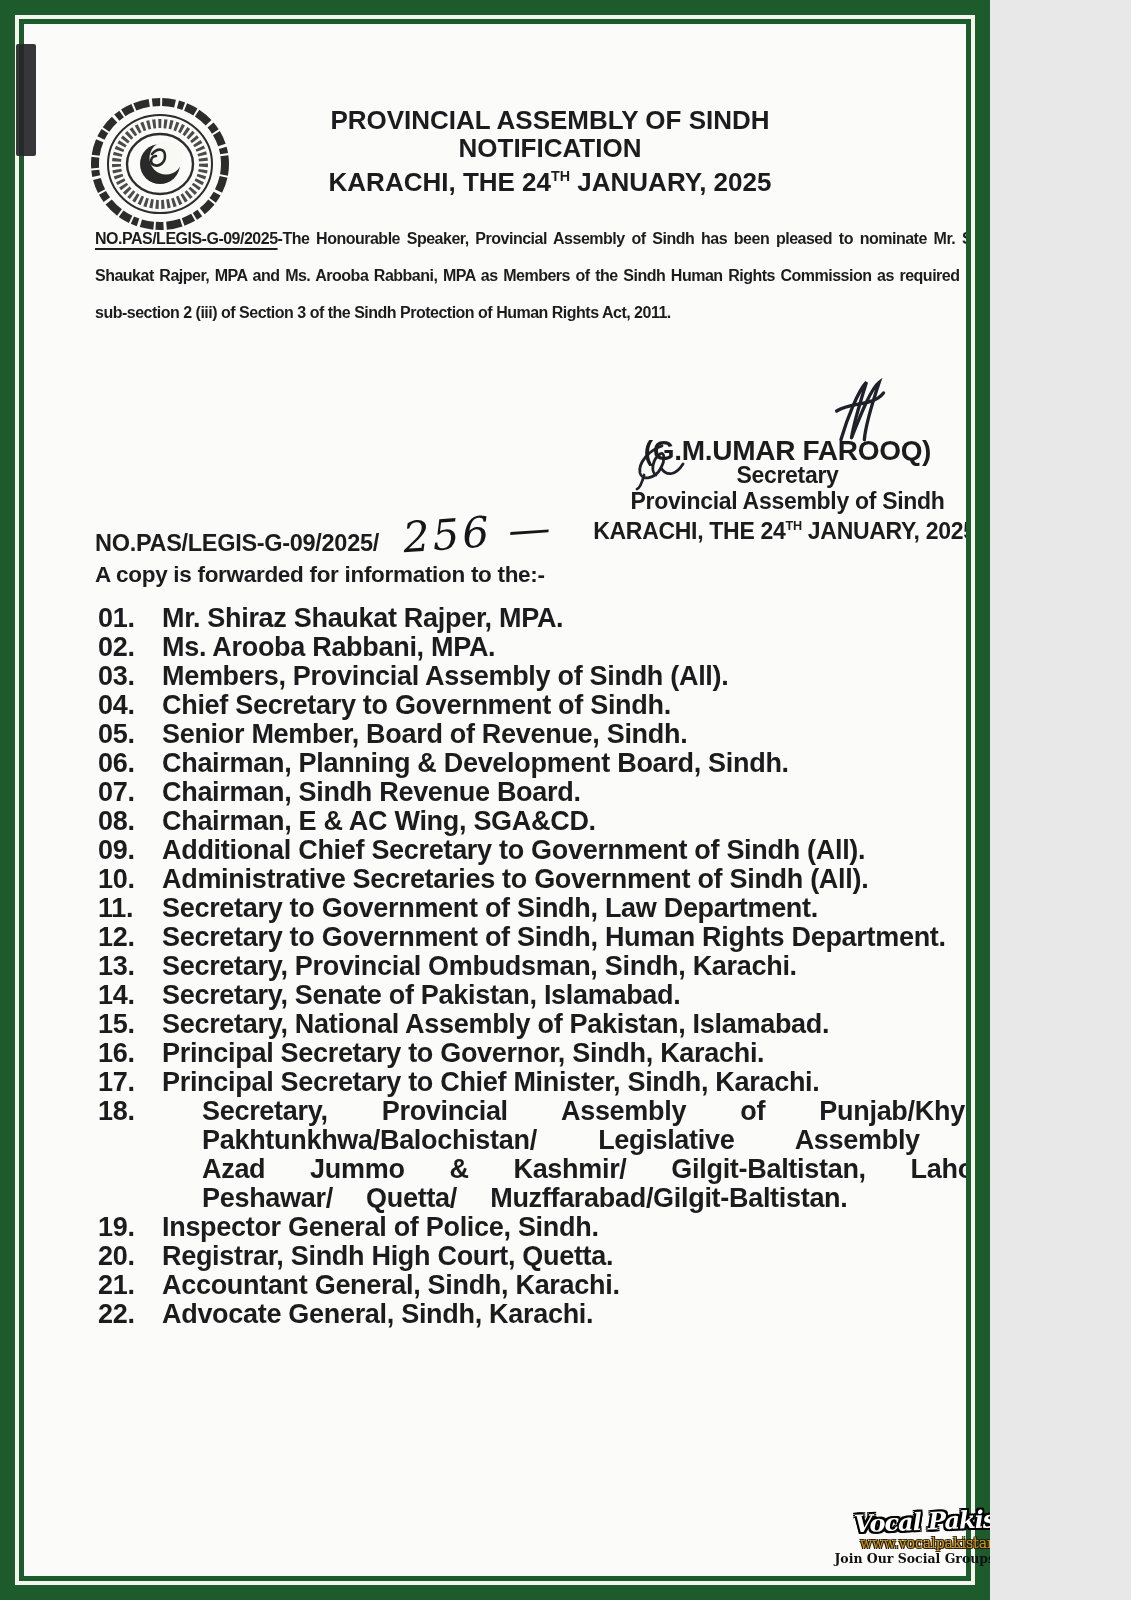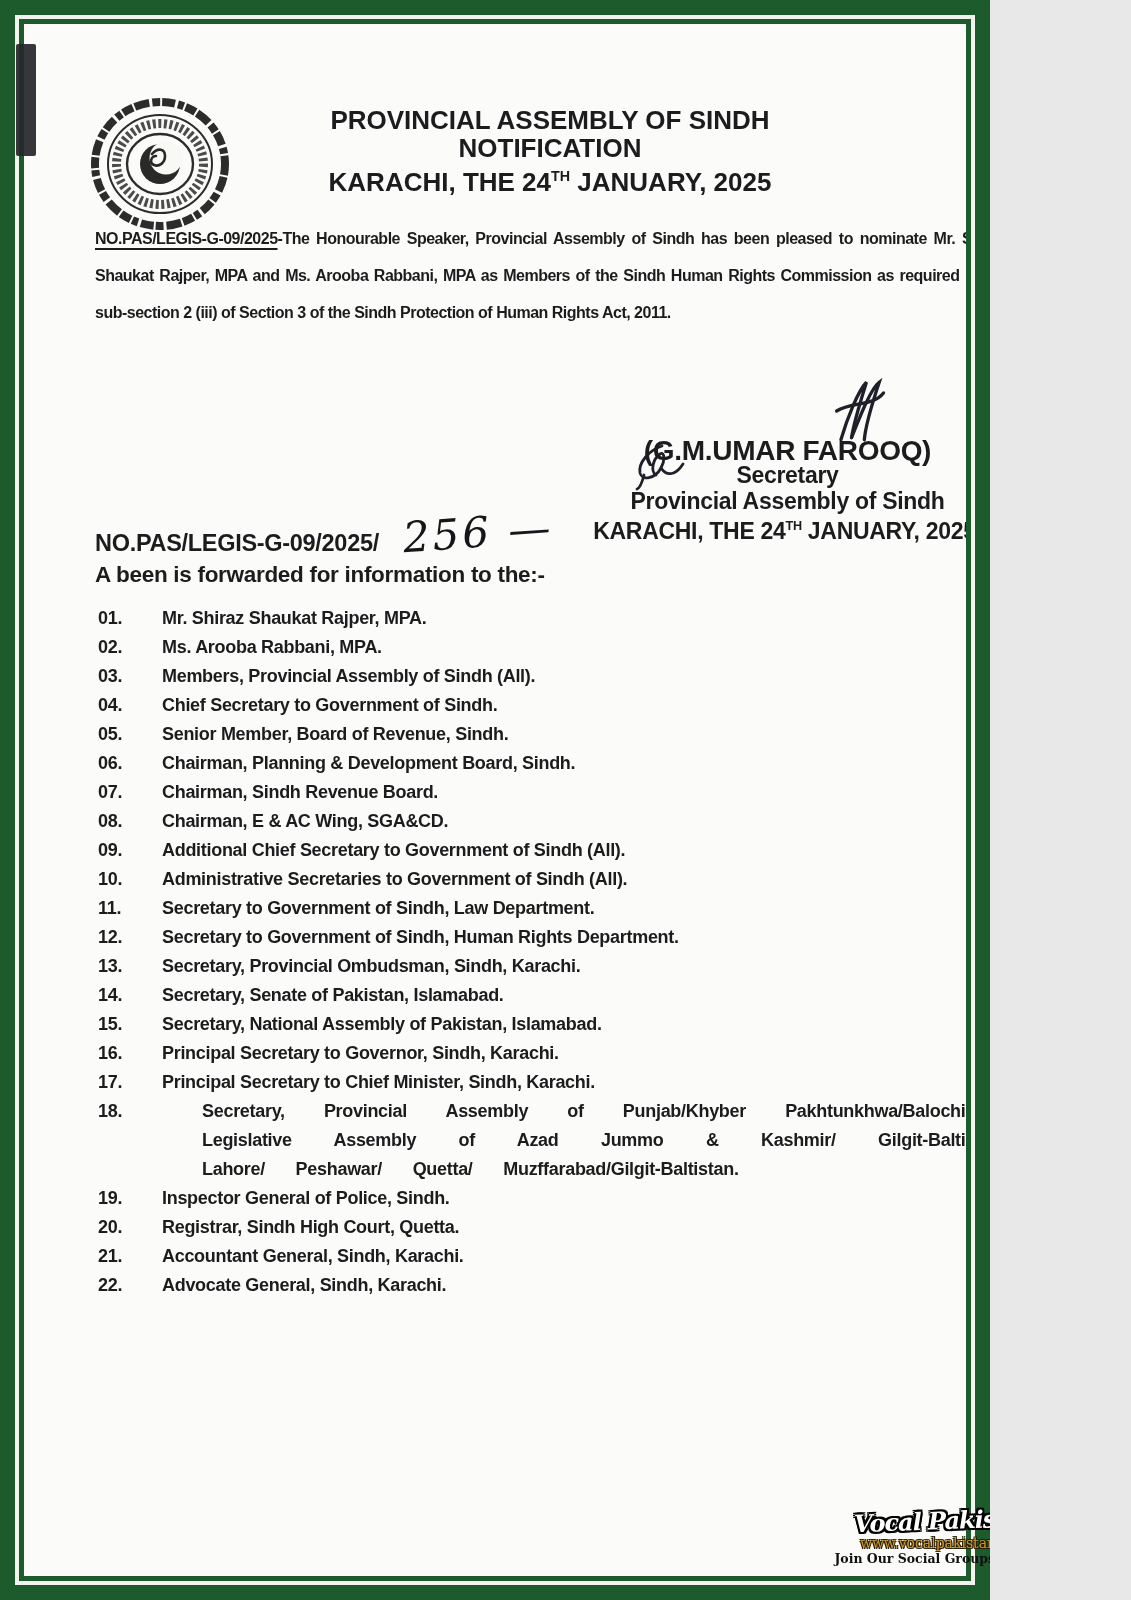--- a/index.html
+++ b/index.html
@@ -32,21 +32,21 @@
              font-weight:700;font-size:23px;line-height:25.4px;letter-spacing:-.3px;}
   .sig-name{font-size:28px;}
 
   .ref2{position:absolute;left:95px;top:512px;font-size:23.5px;font-weight:700;letter-spacing:-.3px;}
   .hand{display:inline-block;font-family:"DejaVu Serif",serif;font-style:italic;font-weight:500;
         font-size:42px;letter-spacing:3px;margin-left:24px;transform:rotate(-4deg) translateY(-4px);color:#15151a;}
 
   .copy-line{position:absolute;left:95px;top:562px;font-size:22.5px;font-weight:700;letter-spacing:-.3px;}
 
   .dist-list{position:absolute;left:98px;top:604px;width:908px;margin:0;padding:0;list-style:none;
-             font-size:18px;font-weight:700;line-height:29px;letter-spacing:-.3px;}
+             font-size:27px;font-weight:700;line-height:29px;letter-spacing:-.3px;}
   .dist-item{display:flex;}
   .dist-item .num{flex:0 0 64px;}
   .dist-item .txt{flex:1;}
   .dist-list li:nth-of-type(18) .txt{text-align:justify;word-spacing:26px;margin-left:40px;}
 
   .page-num{position:absolute;left:968px;top:1368px;font-size:21px;font-weight:700;}
 
   
   .footer{position:absolute;left:846px;top:1496px;width:282px;height:80px;display:flex;z-index:7;}
   .wm-text{width:198px;display:flex;flex-direction:column;align-items:center;justify-content:center;gap:0;}
@@ -125,21 +125,21 @@
 
   <div class="sig-block">
     <div class="sig-name">(G.M.UMAR FAROOQ)</div>
     <div>Secretary</div>
     <div>Provincial Assembly of Sindh</div>
     <div><span>KARACHI, THE 24</span><sup>TH</sup><span> JANUARY, 2025.</span></div>
   </div>
 
   <div class="ref2"><span>NO.PAS/LEGIS-G-09/2025/</span><span class="hand">256 —</span></div>
 
-  <div class="copy-line">A been is forwarded for information to the:-</div>
+  <div class="copy-line">A copy is forwarded for information to the:-</div>
 
   <ol class="dist-list">
 
       <li class="dist-item">
         <span class="num">01.</span>
         <span class="txt">Mr. Shiraz Shaukat Rajper, MPA.</span>
       </li>
 
       <li class="dist-item">
         <span class="num">02.</span>

